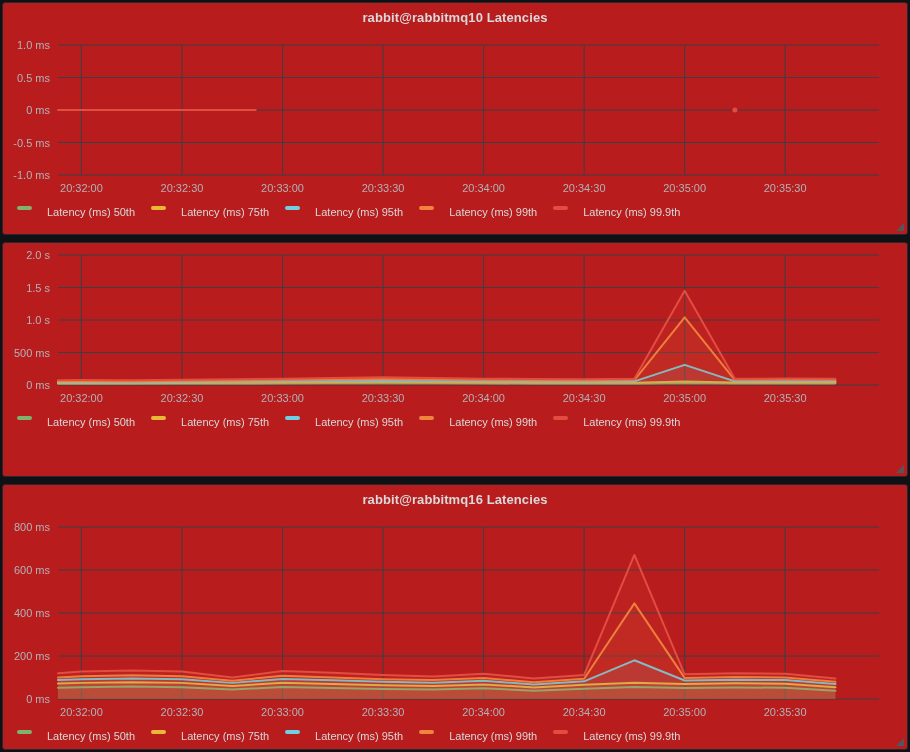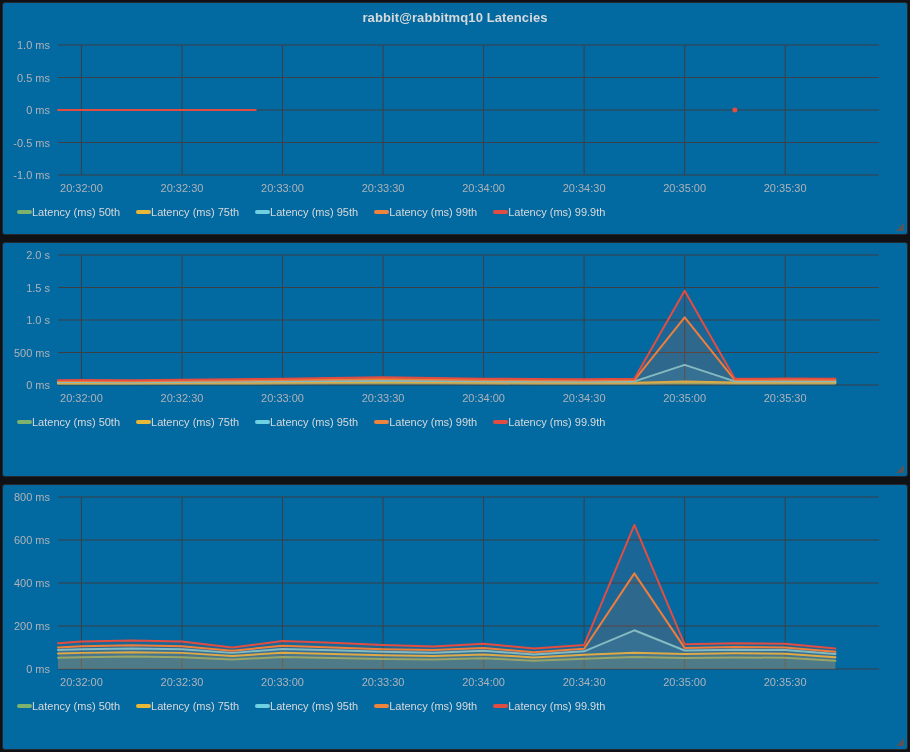--- a/index.html
+++ b/index.html
@@ -4,41 +4,41 @@
 <style>
   html,body{margin:0;padding:0;}
   body{
     width:910px;height:752px;box-sizing:border-box;
     background:#101114;padding:2px;
     display:flex;flex-direction:column;gap:7px;
     font-family:"Liberation Sans",sans-serif;
     overflow:hidden;
   }
   .panel{
-    position:relative;background:#0369a1;
+    position:relative;background:#b91c1c;
     border:1px solid #26282d;border-radius:3px;
     overflow:hidden;flex:0 0 auto;
   }
   .panel.p1{height:231px}
   .panel.p2{height:233px}
   .panel.p3{flex:1 1 auto}
   .panel h2{
     margin:0;height:30px;line-height:30px;text-align:center;
     font-size:13px;font-weight:700;color:#d8d9da;cursor:pointer;
     letter-spacing:.1px;
   }
   .chart{width:100%;display:block}
   .chart.sm{height:166px}
   .chart.lg{height:208px}
   .legend{
     display:flex;align-items:center;flex-wrap:nowrap;
     padding:0 0 0 14px;gap:16px;height:26px;
     font-size:11px;color:#d8d9da;
   }
-  .legend-item{display:flex;align-items:center;gap:0;cursor:pointer;white-space:nowrap}
+  .legend-item{display:flex;gap:15px;cursor:pointer;white-space:nowrap}
   .swatch{width:15px;height:4px;border-radius:2px;flex:0 0 auto}
   .resize-handle{
     position:absolute;right:3px;bottom:3px;width:0;height:0;
     border-left:8px solid transparent;border-bottom:8px solid #54565c;
     cursor:nwse-resize;
   }
   svg text{font-family:"Liberation Sans",sans-serif;font-size:11px;fill:#b0b3b8}
 </style>
 </head>
 <body>
@@ -159,20 +159,21 @@
       </span>
       <span class="legend-item">
         <span class="swatch" style="background: rgb(226, 77, 66);"></span>
         <span>Latency (ms) 99.9th</span>
       </span>
     </div>
   <div class="resize-handle"></div>
 </section>
 
 <section class="panel p3">
+  <h2>rabbit@rabbitmq16 Latencies</h2>
   <div class="chart lg"><svg width="904" height="208">
         <line x1="78.45714285714286" y1="12" x2="78.45714285714286" y2="184" stroke="#3c3f45" stroke-width="1"></line>
         <line x1="178.9877551020408" y1="12" x2="178.9877551020408" y2="184" stroke="#3c3f45" stroke-width="1"></line>
         <line x1="279.5183673469388" y1="12" x2="279.5183673469388" y2="184" stroke="#3c3f45" stroke-width="1"></line>
         <line x1="380.0489795918367" y1="12" x2="380.0489795918367" y2="184" stroke="#3c3f45" stroke-width="1"></line>
         <line x1="480.57959183673466" y1="12" x2="480.57959183673466" y2="184" stroke="#3c3f45" stroke-width="1"></line>
         <line x1="581.1102040816327" y1="12" x2="581.1102040816327" y2="184" stroke="#3c3f45" stroke-width="1"></line>
         <line x1="681.6408163265306" y1="12" x2="681.6408163265306" y2="184" stroke="#3c3f45" stroke-width="1"></line>
         <line x1="782.1714285714286" y1="12" x2="782.1714285714286" y2="184" stroke="#3c3f45" stroke-width="1"></line>
         <line x1="55" y1="12" x2="876" y2="12" stroke="#3c3f45" stroke-width="1"></line>

